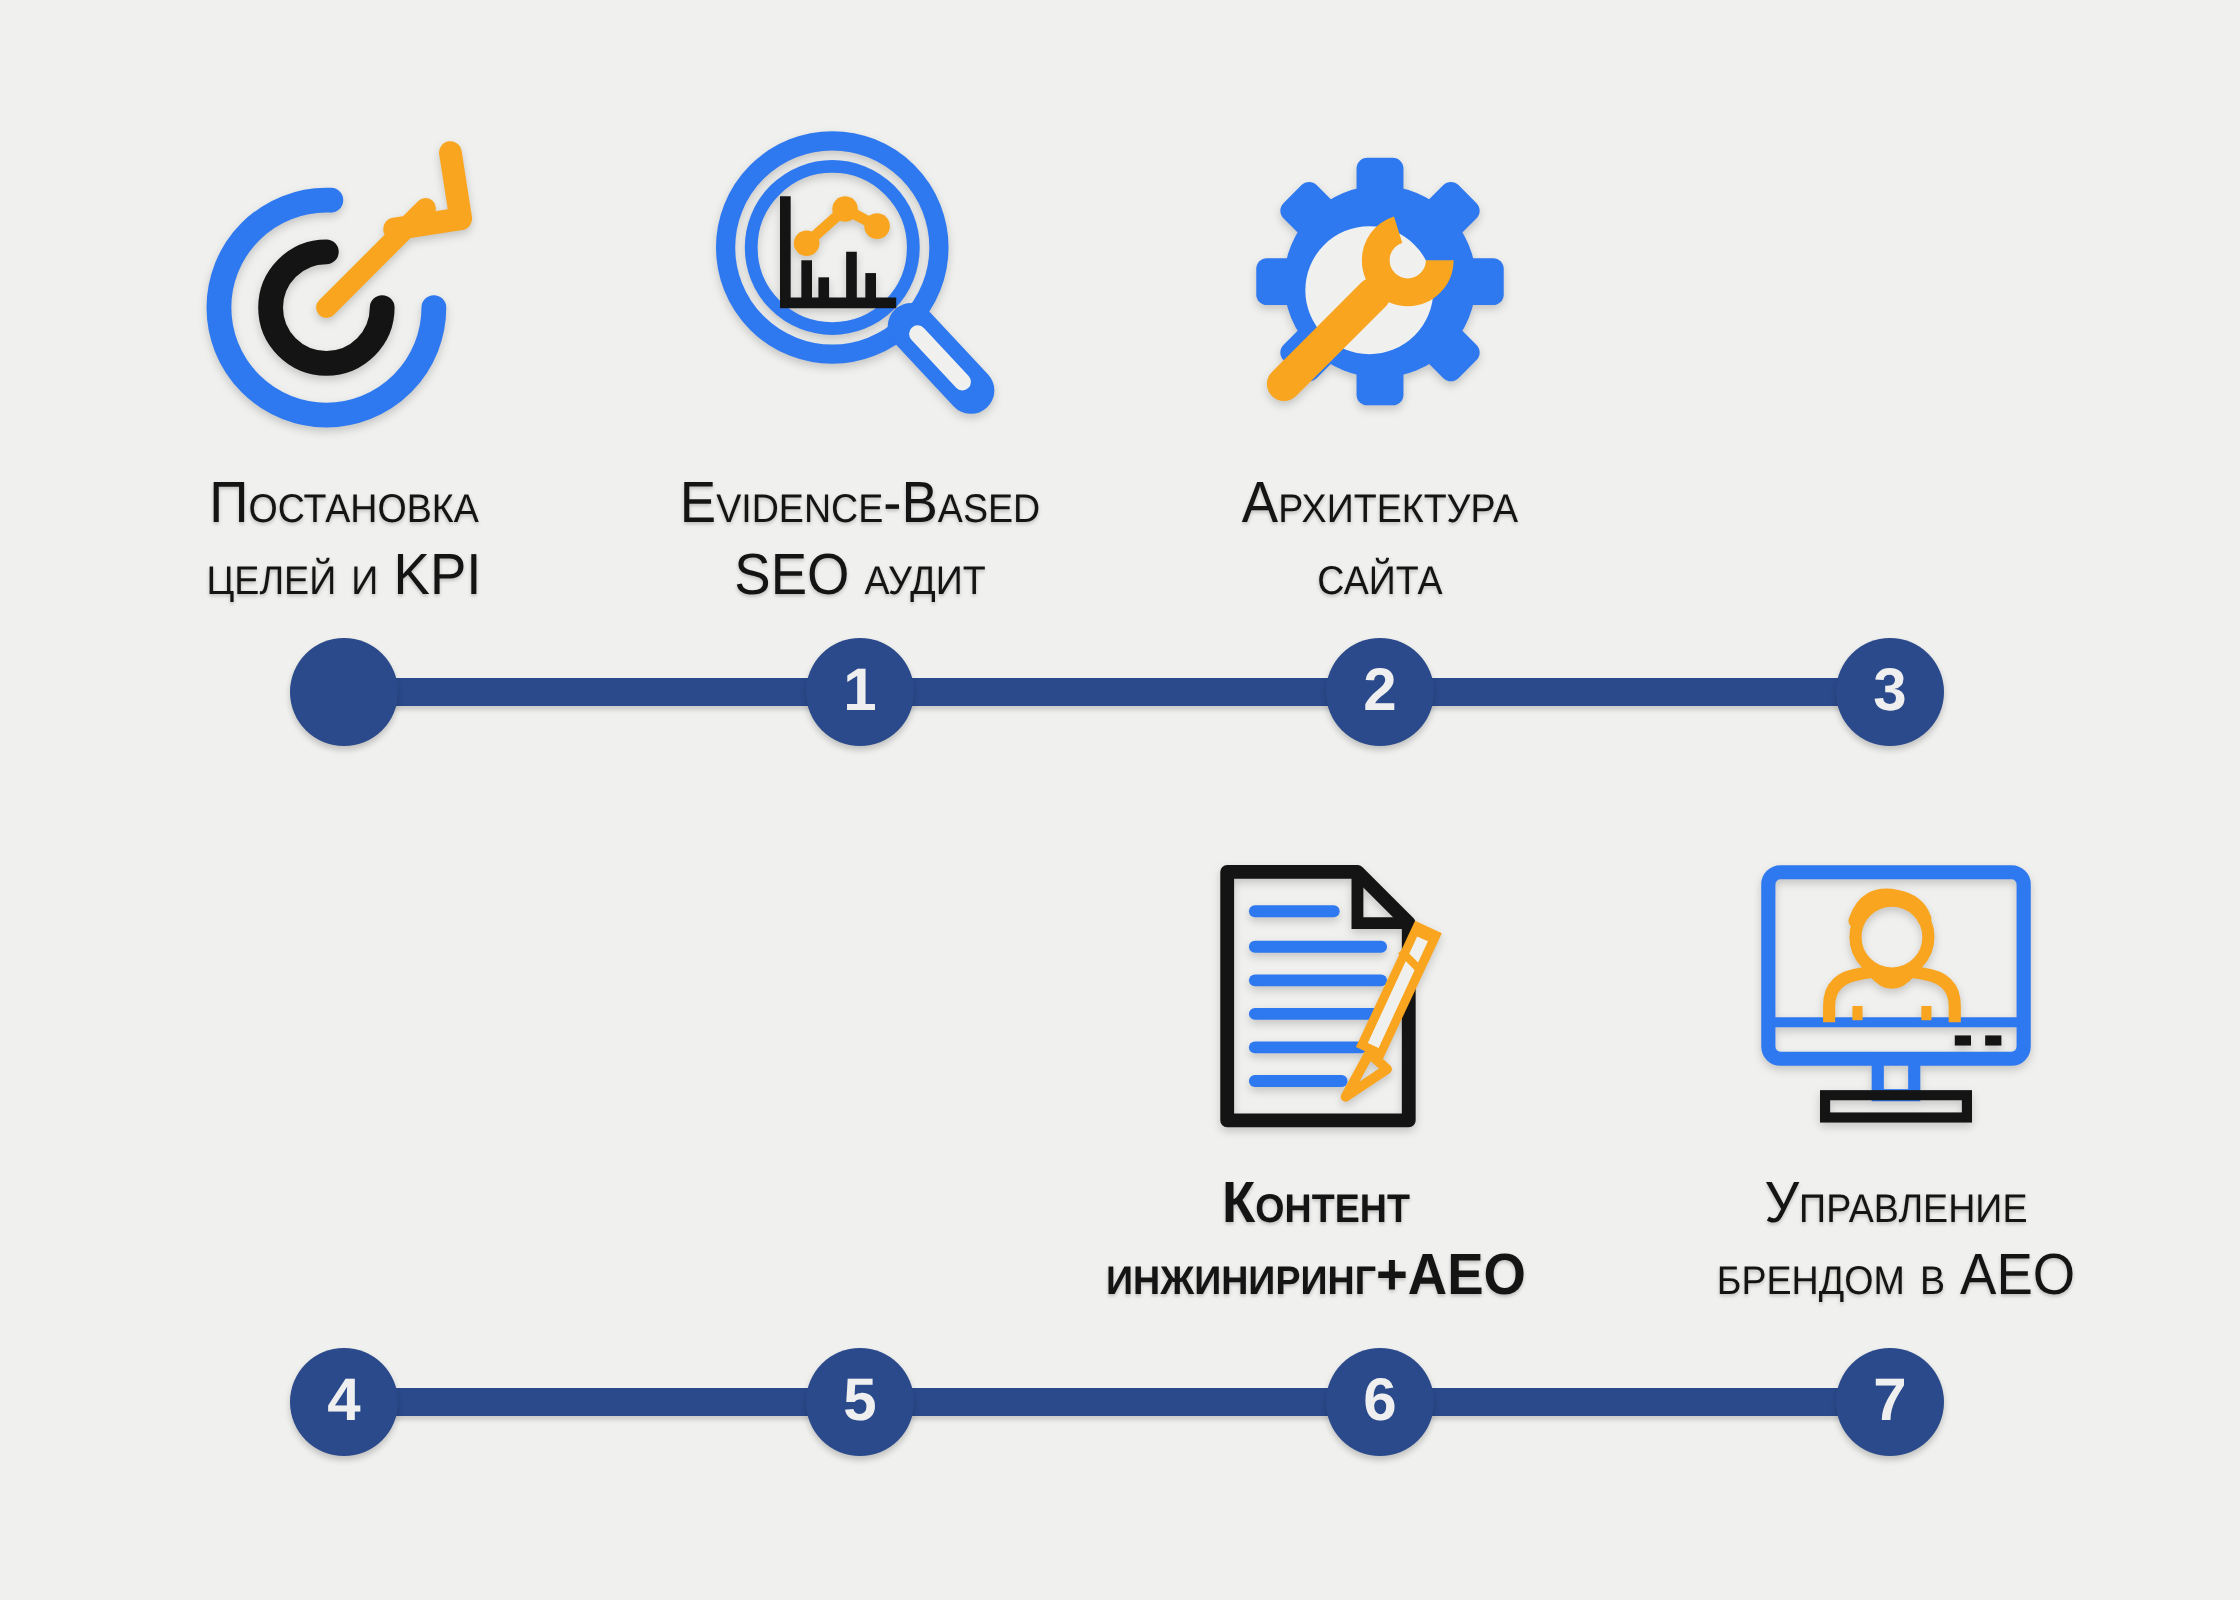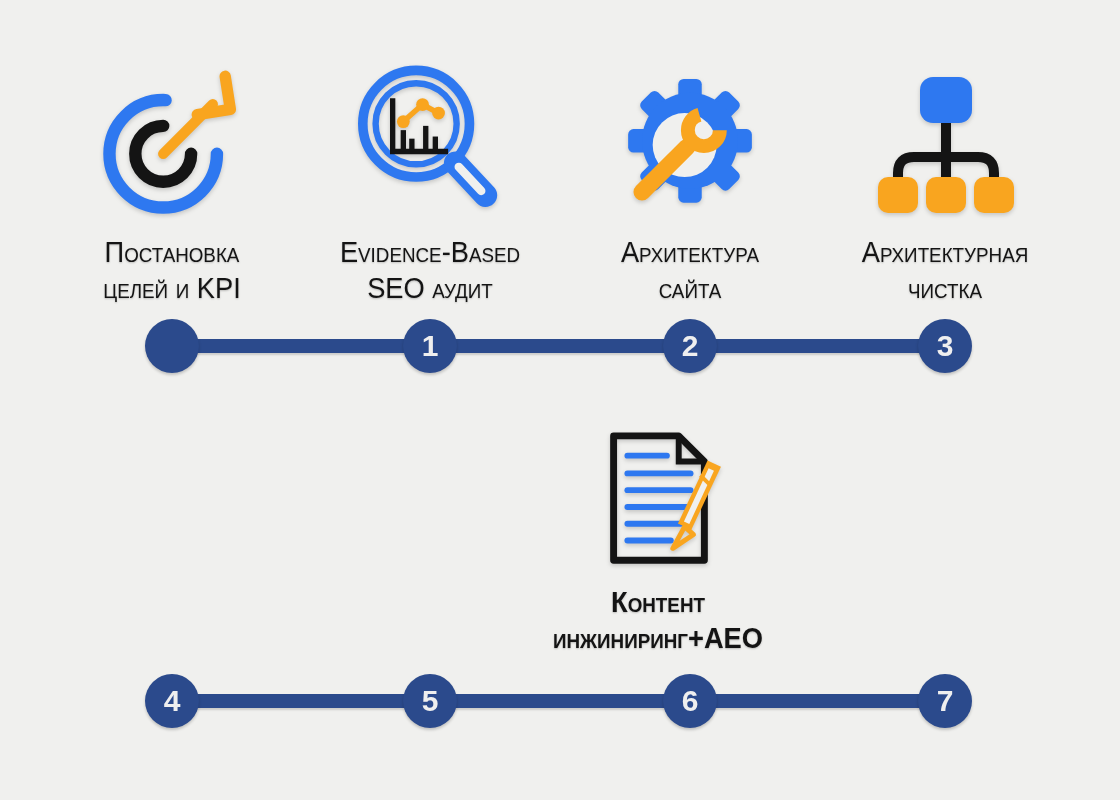--- a/index.html
+++ b/index.html
@@ -118,36 +118,20 @@
         <circle cx="68" cy="38" r="6" fill="#F9A51F"></circle>
         <circle cx="83" cy="46" r="6" fill="#F9A51F"></circle>
       </svg>
     </div>
     <div class="label">
       <div>Evidence-Based</div>
       <div>SEO аудит</div>
     </div>
   </div>
 
-  <div class="step row1" style="left:795px;top:60px;">
-    <div class="icon-box">
-      <svg viewBox="0 0 150 150" width="150" height="150">
-        <rect x="50" y="8" width="52" height="46" rx="13" fill="#2E78F0"></rect>
-        <line x1="76" y1="54" x2="76" y2="112" stroke="#141414" stroke-width="10"></line>
-        <path d="M 28,112 L 28,104 Q 28,88 44,88 L 108,88 Q 124,88 124,104 L 124,112" stroke="#141414" stroke-width="10" fill="none"></path>
-        <rect x="8" y="108" width="40" height="36" rx="10" fill="#F9A51F"></rect>
-        <rect x="56" y="108" width="40" height="36" rx="10" fill="#F9A51F"></rect>
-        <rect x="104" y="108" width="40" height="36" rx="10" fill="#F9A51F"></rect>
-      </svg>
-    </div>
-    <div class="label">
-      <div>Архитектурная</div>
-      <div>чистка</div>
-    </div>
-  </div>
 
   <div class="tl-line" style="left:172px;top:339px;width:773px;"></div>
   <div class="tl-node" style="left:145px;top:319px;">
     <span></span>
   </div>
   <div class="tl-node" style="left:403px;top:319px;">
     <span>1</span>
   </div>
   <div class="tl-node" style="left:663px;top:319px;">
     <span>2</span>
@@ -174,20 +158,41 @@
         <path d="M 102,100 L 90,122 L 111,108 Z" stroke="#F9A51F" stroke-width="5" fill="none" stroke-linejoin="round"></path>
         <line x1="118" y1="48" x2="128" y2="58" stroke="#F9A51F" stroke-width="4"></line>
       </svg>
     </div>
     <div class="label">
       <div>Контент</div>
       <div>инжиниринг+AEO</div>
     </div>
   </div>
 
+  <div class="step row2" style="left:798px;top:426px;">
+    <div class="icon-box">
+      <svg viewBox="0 0 150 150" width="152" height="152">
+        <rect x="12" y="10" width="126" height="92" rx="6" stroke="#2E78F0" stroke-width="7" fill="none"></rect>
+        <line x1="14" y1="84" x2="136" y2="84" stroke="#2E78F0" stroke-width="5"></line>
+        <line x1="104" y1="93" x2="112" y2="93" stroke="#141414" stroke-width="5"></line>
+        <line x1="119" y1="93" x2="127" y2="93" stroke="#141414" stroke-width="5"></line>
+        <circle cx="73" cy="42" r="18" stroke="#F9A51F" stroke-width="6" fill="none"></circle>
+        <path d="M 55,34 Q 60,19 75,22 Q 86,24 89,33" stroke="#F9A51F" stroke-width="7" fill="none" stroke-linecap="round"></path>
+        <path d="M 42,84 L 42,76 Q 42,62 58,60 L 64,59 Q 73,70 82,59 L 88,60 Q 104,62 104,76 L 104,84" stroke="#F9A51F" stroke-width="6" fill="none"></path>
+        <line x1="56" y1="76" x2="56" y2="83" stroke="#F9A51F" stroke-width="5"></line>
+        <line x1="90" y1="76" x2="90" y2="83" stroke="#F9A51F" stroke-width="5"></line>
+        <rect x="66" y="102" width="18" height="18" stroke="#2E78F0" stroke-width="6" fill="none"></rect>
+        <rect x="40" y="120" width="70" height="11" stroke="#141414" stroke-width="5" fill="none"></rect>
+      </svg>
+    </div>
+    <div class="label">
+      <div>Управление</div>
+      <div>брендом в AEO</div>
+    </div>
+  </div>
 
   <div class="tl-line" style="left:172px;top:694px;width:773px;"></div>
   <div class="tl-node" style="left:145px;top:674px;">
     <span>4</span>
   </div>
   <div class="tl-node" style="left:403px;top:674px;">
     <span>5</span>
   </div>
   <div class="tl-node" style="left:663px;top:674px;">
     <span>6</span>

